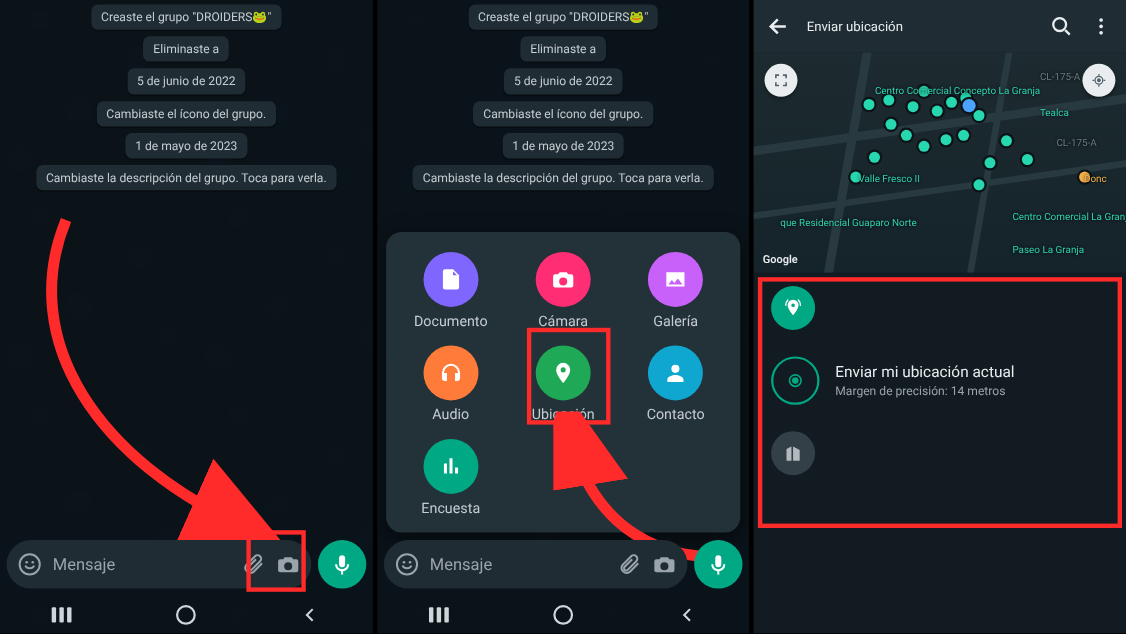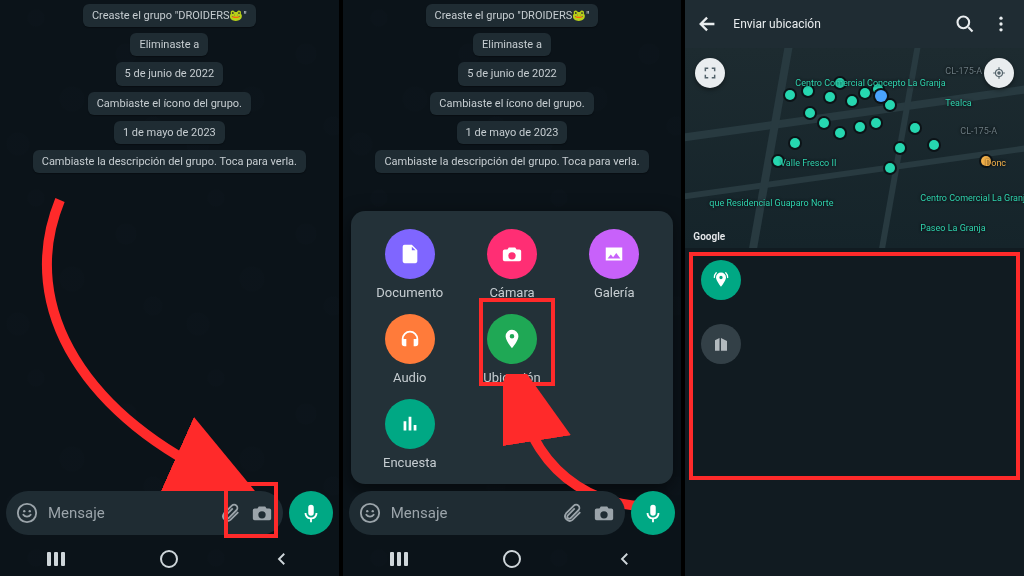--- a/index.html
+++ b/index.html
@@ -189,20 +189,28 @@
         <span class="lbl">Audio</span>
         </div>
       <div class="att">
         <div class="bub" style="background:#1fa855">
             <svg width="22" height="22" viewBox="0 0 24 24" fill="#fff">
               <path d="M12 2a7 7 0 00-7 7c0 5 7 13 7 13s7-8 7-13a7 7 0 00-7-7zm0 9.5A2.5 2.5 0 1114.5 9 2.5 2.5 0 0112 11.5z"></path>
             </svg>
           </div>
         <span class="lbl">Ubicación</span>
         </div>
+      <div class="att">
+        <div class="bub" style="background:#0fa7cf">
+            <svg width="22" height="22" viewBox="0 0 24 24" fill="#fff">
+              <path d="M12 12a4 4 0 10-4-4 4 4 0 004 4zm0 2c-3 0-8 1.5-8 4.5V21h16v-2.5c0-3-5-4.5-8-4.5z"></path>
+            </svg>
+          </div>
+        <span class="lbl">Contacto</span>
+        </div>
       <div class="att" style="grid-column:1">
         <div class="bub" style="background:#00a884">
             <svg width="22" height="22" viewBox="0 0 24 24" fill="#fff">
               <path d="M5 9h3v10H5zM10.5 4h3v15h-3zM16 13h3v6h-3z"></path>
             </svg>
           </div>
         <span class="lbl">Encuesta</span>
         </div>
     </div>
 
@@ -348,20 +356,32 @@
 
     <div class="opts">
       <div class="opt">
         <div class="obub" style="background:var(--accent)">
           <svg width="20" height="20" viewBox="0 0 24 24" fill="#fff">
               <path d="M12 3a6 6 0 00-6 6c0 4 6 11 6 11s6-7 6-11a6 6 0 00-6-6zm0 8a2 2 0 112-2 2 2 0 01-2 2z"></path>
               <path d="M4 9a8 8 0 012.3-5.7M20 9a8 8 0 00-2.3-5.7" stroke="#fff" stroke-width="1.5" fill="none" stroke-linecap="round"></path>
             </svg>
         </div>
       </div>
+      <div class="opt">
+        <div class="obub outline">
+          <svg width="18" height="18" viewBox="0 0 24 24" fill="none" stroke="var(--accent)" stroke-width="2">
+              <circle cx="12" cy="12" r="7"></circle>
+              <circle cx="12" cy="12" r="3" fill="var(--accent)"></circle>
+            </svg>
+        </div>
+        <div>
+          <div class="ot">Enviar mi ubicación actual</div>
+          <div class="os">Margen de precisión: 14 metros</div>
+        </div>
+      </div>
       <div class="opt" style="opacity:.85">
         <div class="obub gray">
           <svg width="18" height="18" viewBox="0 0 24 24" fill="#cfd6da">
               <path d="M4 21V7l6-3v17H4zm8 0V4l8 4v13h-8zM6 10h2v2H6zm0 4h2v2H6zm8-2h2v2h-2zm0 4h2v2h-2z"></path>
             </svg>
         </div>
         <div></div>
       </div>
     </div>
 

